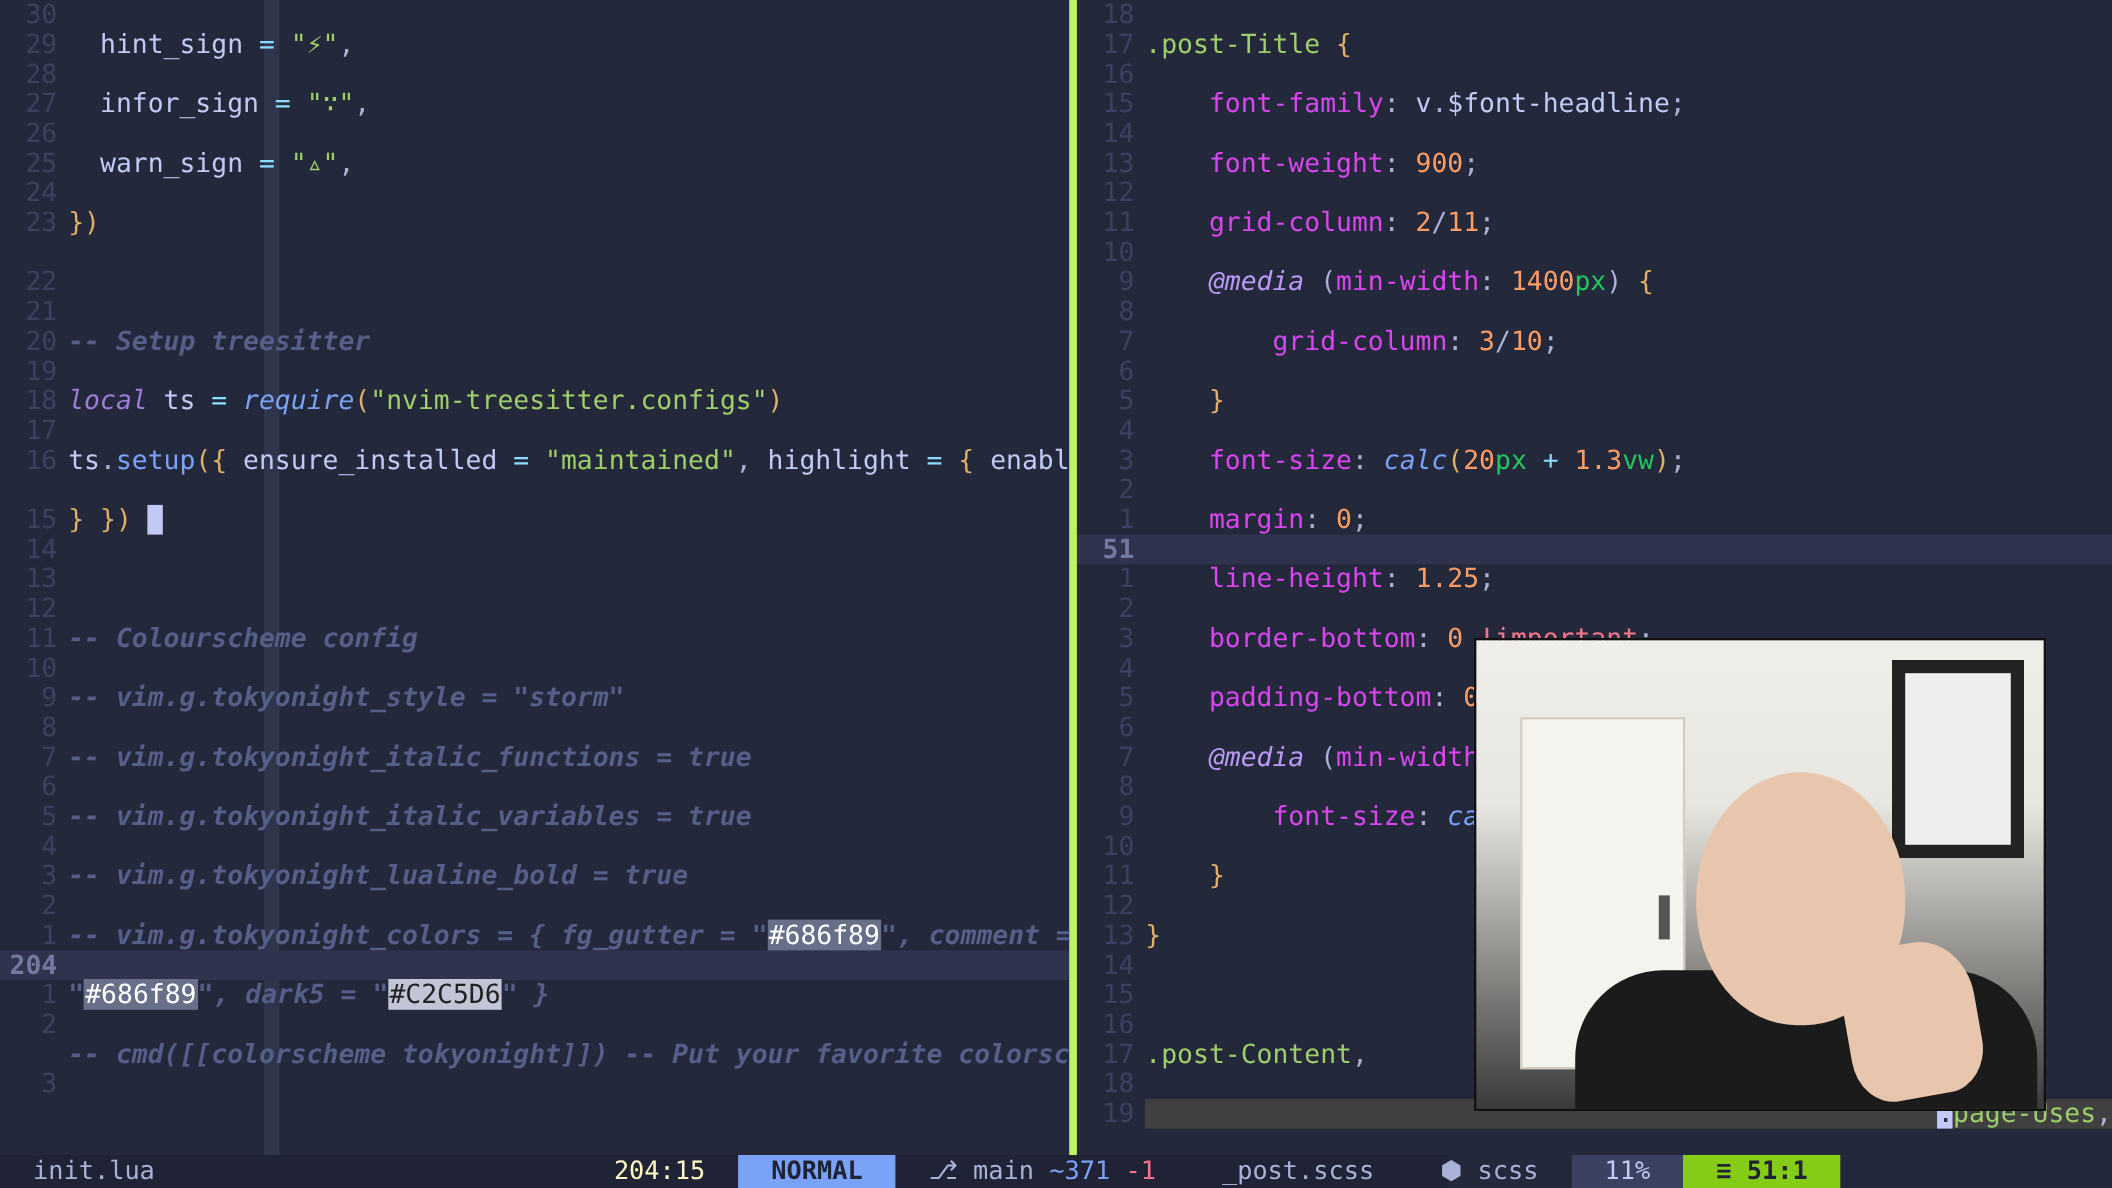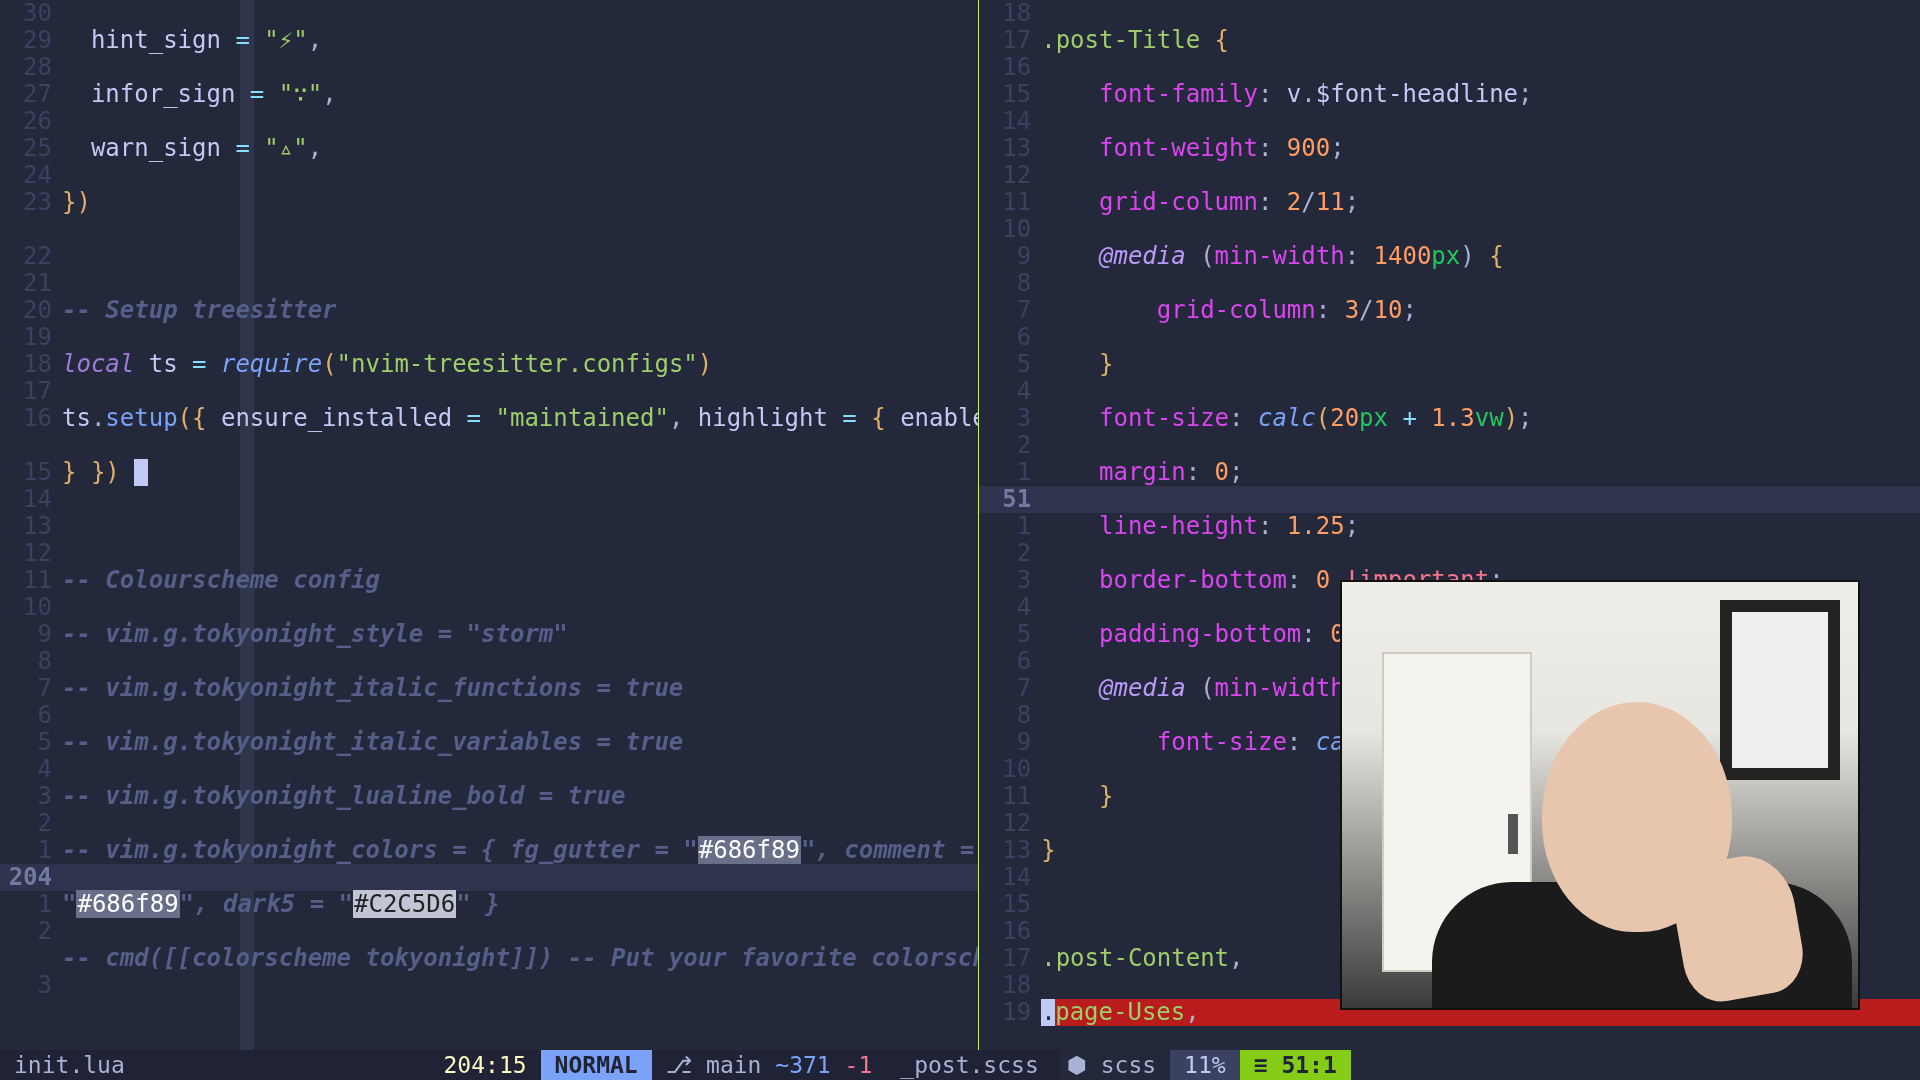--- a/index.html
+++ b/index.html
@@ -12,38 +12,38 @@
     color: #a9b1d6;
     overflow: hidden;
     position: relative;
   }
   .split {
     display: flex;
     width: 100%;
     height: calc(100% - 30px);
   }
   .pane { position: relative; overflow: hidden; }
-  .pane-left { width: 51%; border-right: 1px solid #bef264; }
+  .pane-left { width: 51%; border-right: 7px solid #bef264; }
   .pane-right { width: 49%; }
   .gutter {
     position: absolute; left: 0; top: 0;
     width: 62px;
     text-align: right;
     color: #3b4261;
     user-select: none;
   }
   .gutter div { padding-right: 10px; height: 27px; }
   .gutter .abs { color: #737aa2; font-weight: bold; }
   .code {
     position: absolute; left: 62px; top: 0; right: 0;
     white-space: pre;
   }
   .code > div { height: 27px; }
   .code .wrap { height: 27px; }
-  .cursorline { background: #b91c1c; }
+  .cursorline { background: #404040; text-align: right; }
   .cursorline-full {
     position: absolute; left: 0; right: 0; height: 27px;
     background: #2f334d;
   }
   
   .colguide {
     position: absolute;
     top: 0; bottom: 0;
     width: 14px;
     background: rgba(80,90,120,0.25);
@@ -77,21 +77,21 @@
   }
 
   
   .statusbar {
     position: absolute; bottom: 0; left: 0;
     height: 30px; line-height: 30px;
     display: flex; font-size: 23px;
   }
   .sb-left { width: 51%; background: #1f2335; color: #7aa2f7; display: flex; }
   .sb-right { width: 49%; background: #1f2335; color: #7aa2f7; display: flex; }
-  .sb-seg { padding: 0 14px; white-space: nowrap; }
+  .sb-seg { padding: 0 30px; white-space: nowrap; }
   .sb-file { color: #a9b1d6; flex: 0 0 auto; }
   .sb-grow { flex: 1; }
   .sb-pos  { color: #fef9c3; }
   .sb-mode { background: #7aa2f7; color: #1f2335; font-weight: bold; }
   .sb-git  { color: #a9b1d6; }
   .sb-gitc { color: #7aa2f7; }
   .sb-gitd { color: #f7768e; }
   .sb-lang { color: #a9b1d6; }
   .sb-pct  { background: #3b4261; color: #c0caf5; }
   .sb-loc  { background: #84cc16; color: #1f2335; font-weight: bold; }

